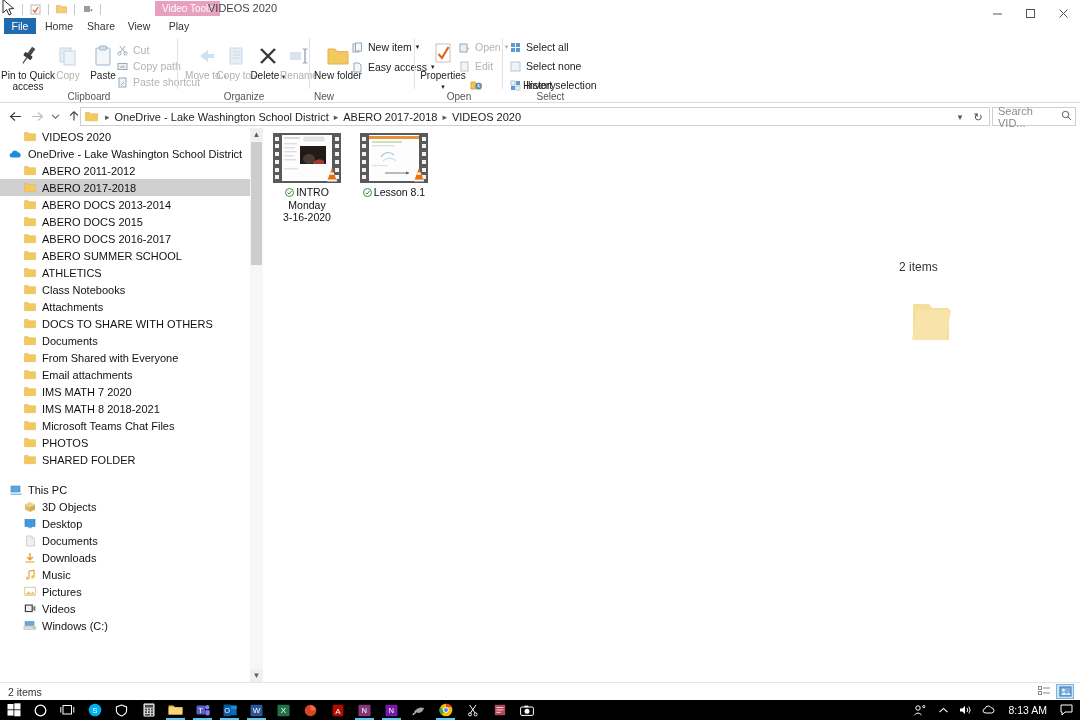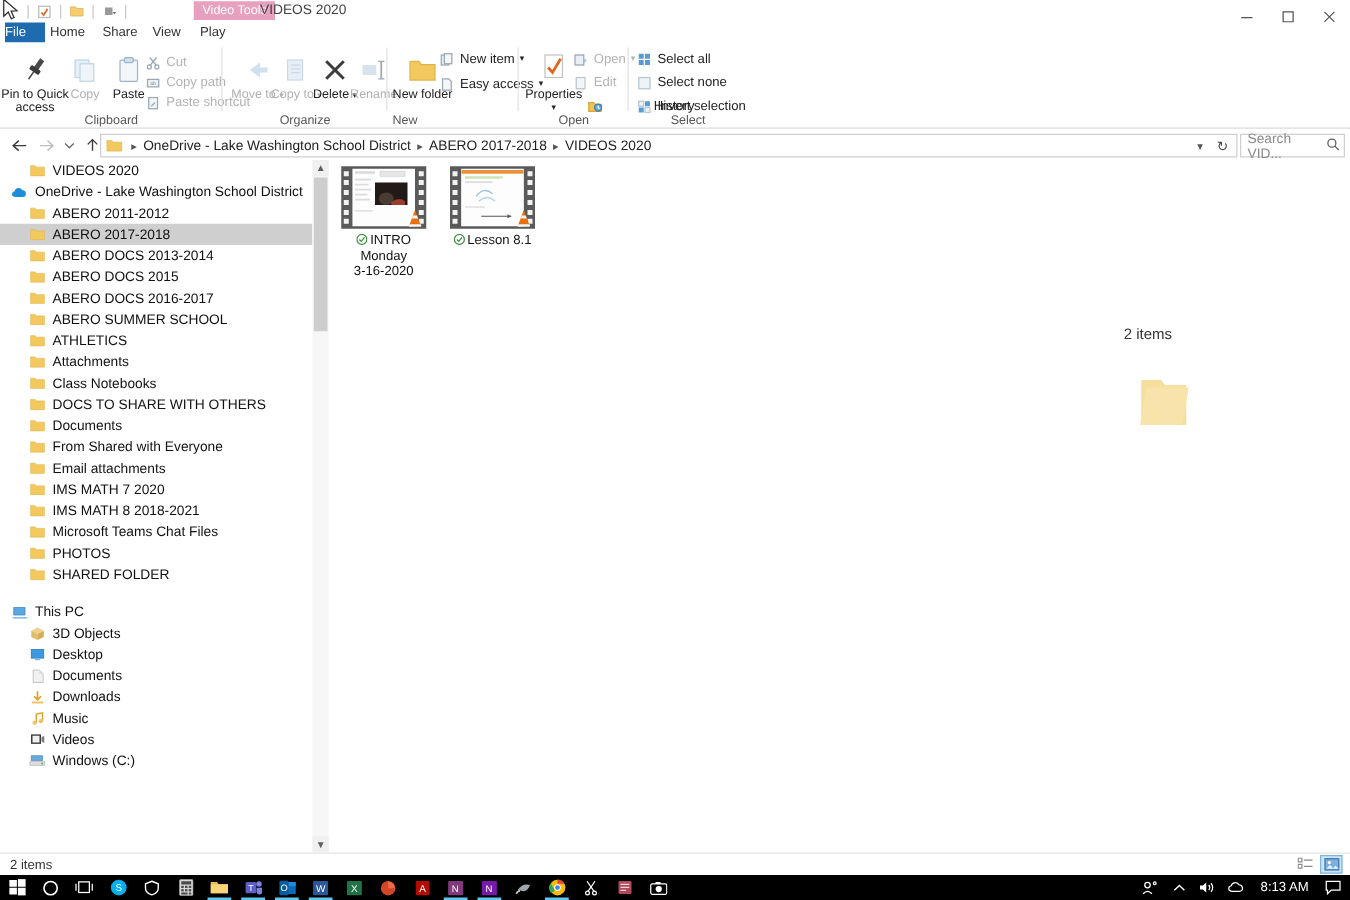--- a/index.html
+++ b/index.html
@@ -35,21 +35,21 @@
   .caption { position: absolute; right: 0; top: 0; display: flex; height: 26px; }
   .cap-btn { width: 33px; height: 26px; display: flex; align-items: center; justify-content: center; color: #444; }
 
   
   .menubar {
     position: absolute; left: 0; top: 18px; width: 1080px; height: 16px;
     background: #fff;
   }
   .tab {
     position: absolute; top: 0; height: 16px; line-height: 16px;
-    font-size: 10.5px; color: #333; text-align: left; cursor: default;
+    font-size: 10.5px; color: #333; text-align: center; cursor: default;
   }
   .tab.file { left: 4px; width: 32px; background: #1f6bb0; color: #fff; }
   .tab.home { left: 40px; width: 38px; background: #fff; }
   .tab.share { left: 82px; width: 38px; }
   .tab.view { left: 122px; width: 34px; }
   .tab.play { left: 160px; width: 38px; }
   .ribbon-ctl { position: absolute; right: 4px; top: 18px; display: flex; align-items: center; gap: 5px; height: 16px; }
   .help-circle {
     width: 13px; height: 13px; border-radius: 50%; background: #2b79c2; color: #fff;
     font-size: 9px; line-height: 13px; text-align: center;
@@ -577,29 +577,29 @@
             </svg>
           </span>
           <span>ATHLETICS</span>
         </div>
         <div class="nav-item lvl2">
           <span class="ni-ico">
             <svg width="12" height="11" viewBox="0 0 12 11">
               <path d="M0.5 1.5h3.6l.9 1.2H11.5v7H0.5z" fill="#f3c95f" stroke="#e0b54d" stroke-width=".5"></path>
             </svg>
           </span>
+          <span>Class Notebooks</span>
+        </div>
+        <div class="nav-item lvl2">
+          <span class="ni-ico">
+            <svg width="12" height="11" viewBox="0 0 12 11">
+              <path d="M0.5 1.5h3.6l.9 1.2H11.5v7H0.5z" fill="#f3c95f" stroke="#e0b54d" stroke-width=".5"></path>
+            </svg>
+          </span>
           <span>Attachments</span>
-        </div>
-        <div class="nav-item lvl2">
-          <span class="ni-ico">
-            <svg width="12" height="11" viewBox="0 0 12 11">
-              <path d="M0.5 1.5h3.6l.9 1.2H11.5v7H0.5z" fill="#f3c95f" stroke="#e0b54d" stroke-width=".5"></path>
-            </svg>
-          </span>
-          <span>Class Notebooks</span>
         </div>
         <div class="nav-item lvl2">
           <span class="ni-ico">
             <svg width="12" height="11" viewBox="0 0 12 11">
               <path d="M0.5 1.5h3.6l.9 1.2H11.5v7H0.5z" fill="#f3c95f" stroke="#e0b54d" stroke-width=".5"></path>
             </svg>
           </span>
           <span>DOCS TO SHARE WITH OTHERS</span>
         </div>
         <div class="nav-item lvl2">
@@ -715,20 +715,29 @@
         </div>
         <div class="nav-item lvl2">
           <span class="ni-ico">
             <svg width="11" height="12" viewBox="0 0 11 12">
               <path d="M4 9V2.2l5-1v6.6" stroke="#e0a22e" stroke-width="1.1" fill="none"></path>
               <circle cx="2.7" cy="9.2" r="1.7" fill="#f0c35f"></circle>
               <circle cx="7.7" cy="7.9" r="1.7" fill="#f0c35f"></circle>
             </svg>
           </span>
           <span>Music</span>
+        </div>
+        <div class="nav-item lvl2">
+          <span class="ni-ico">
+            <svg width="12" height="11" viewBox="0 0 12 11">
+              <rect x="0.8" y="1.2" width="10.4" height="8" fill="#fff" stroke="#c0a95c" stroke-width=".6"></rect>
+              <path d="M1.5 8.4l3-3.2 2.3 2.4 2-2 2.2 2.8z" fill="#e8c663"></path>
+            </svg>
+          </span>
+          <span>Pictures</span>
         </div>
         <div class="nav-item lvl2">
           <span class="ni-ico">
             <svg width="12" height="11" viewBox="0 0 12 11">
               <rect x="0.8" y="1.5" width="8" height="7.6" fill="#3c3c3c"></rect>
               <rect x="2" y="2.6" width="5.6" height="5.4" fill="#f0f0f0"></rect>
               <path d="M9.2 4l2.2-1.4v6L9.2 7z" fill="#7a7a7a"></path>
             </svg>
           </span>
           <span>Videos</span>

